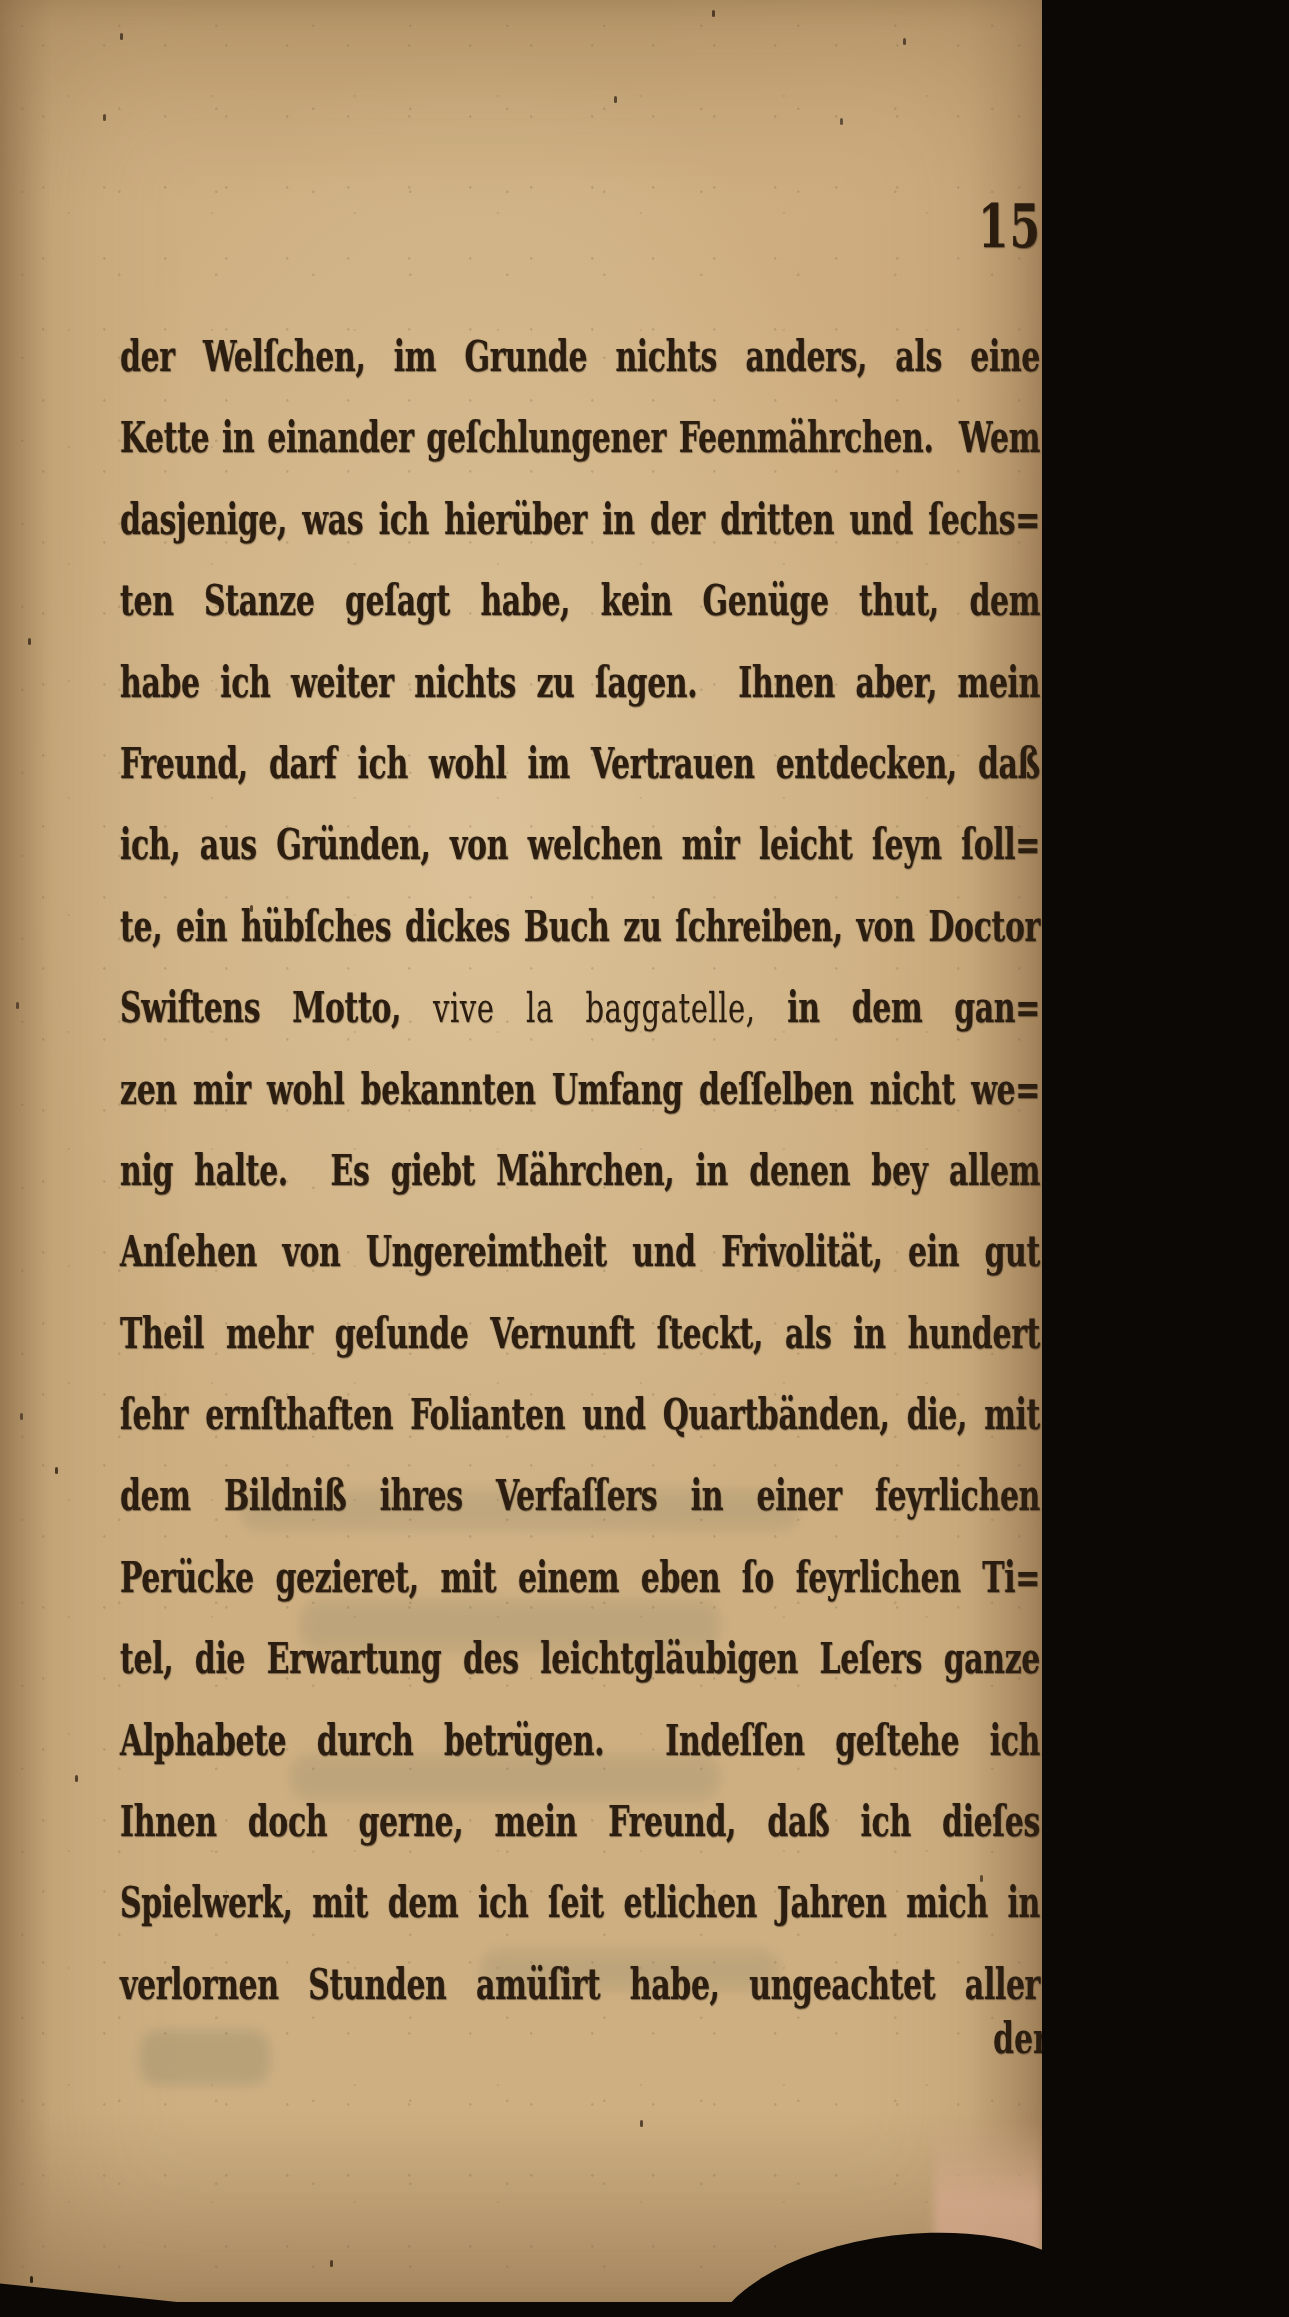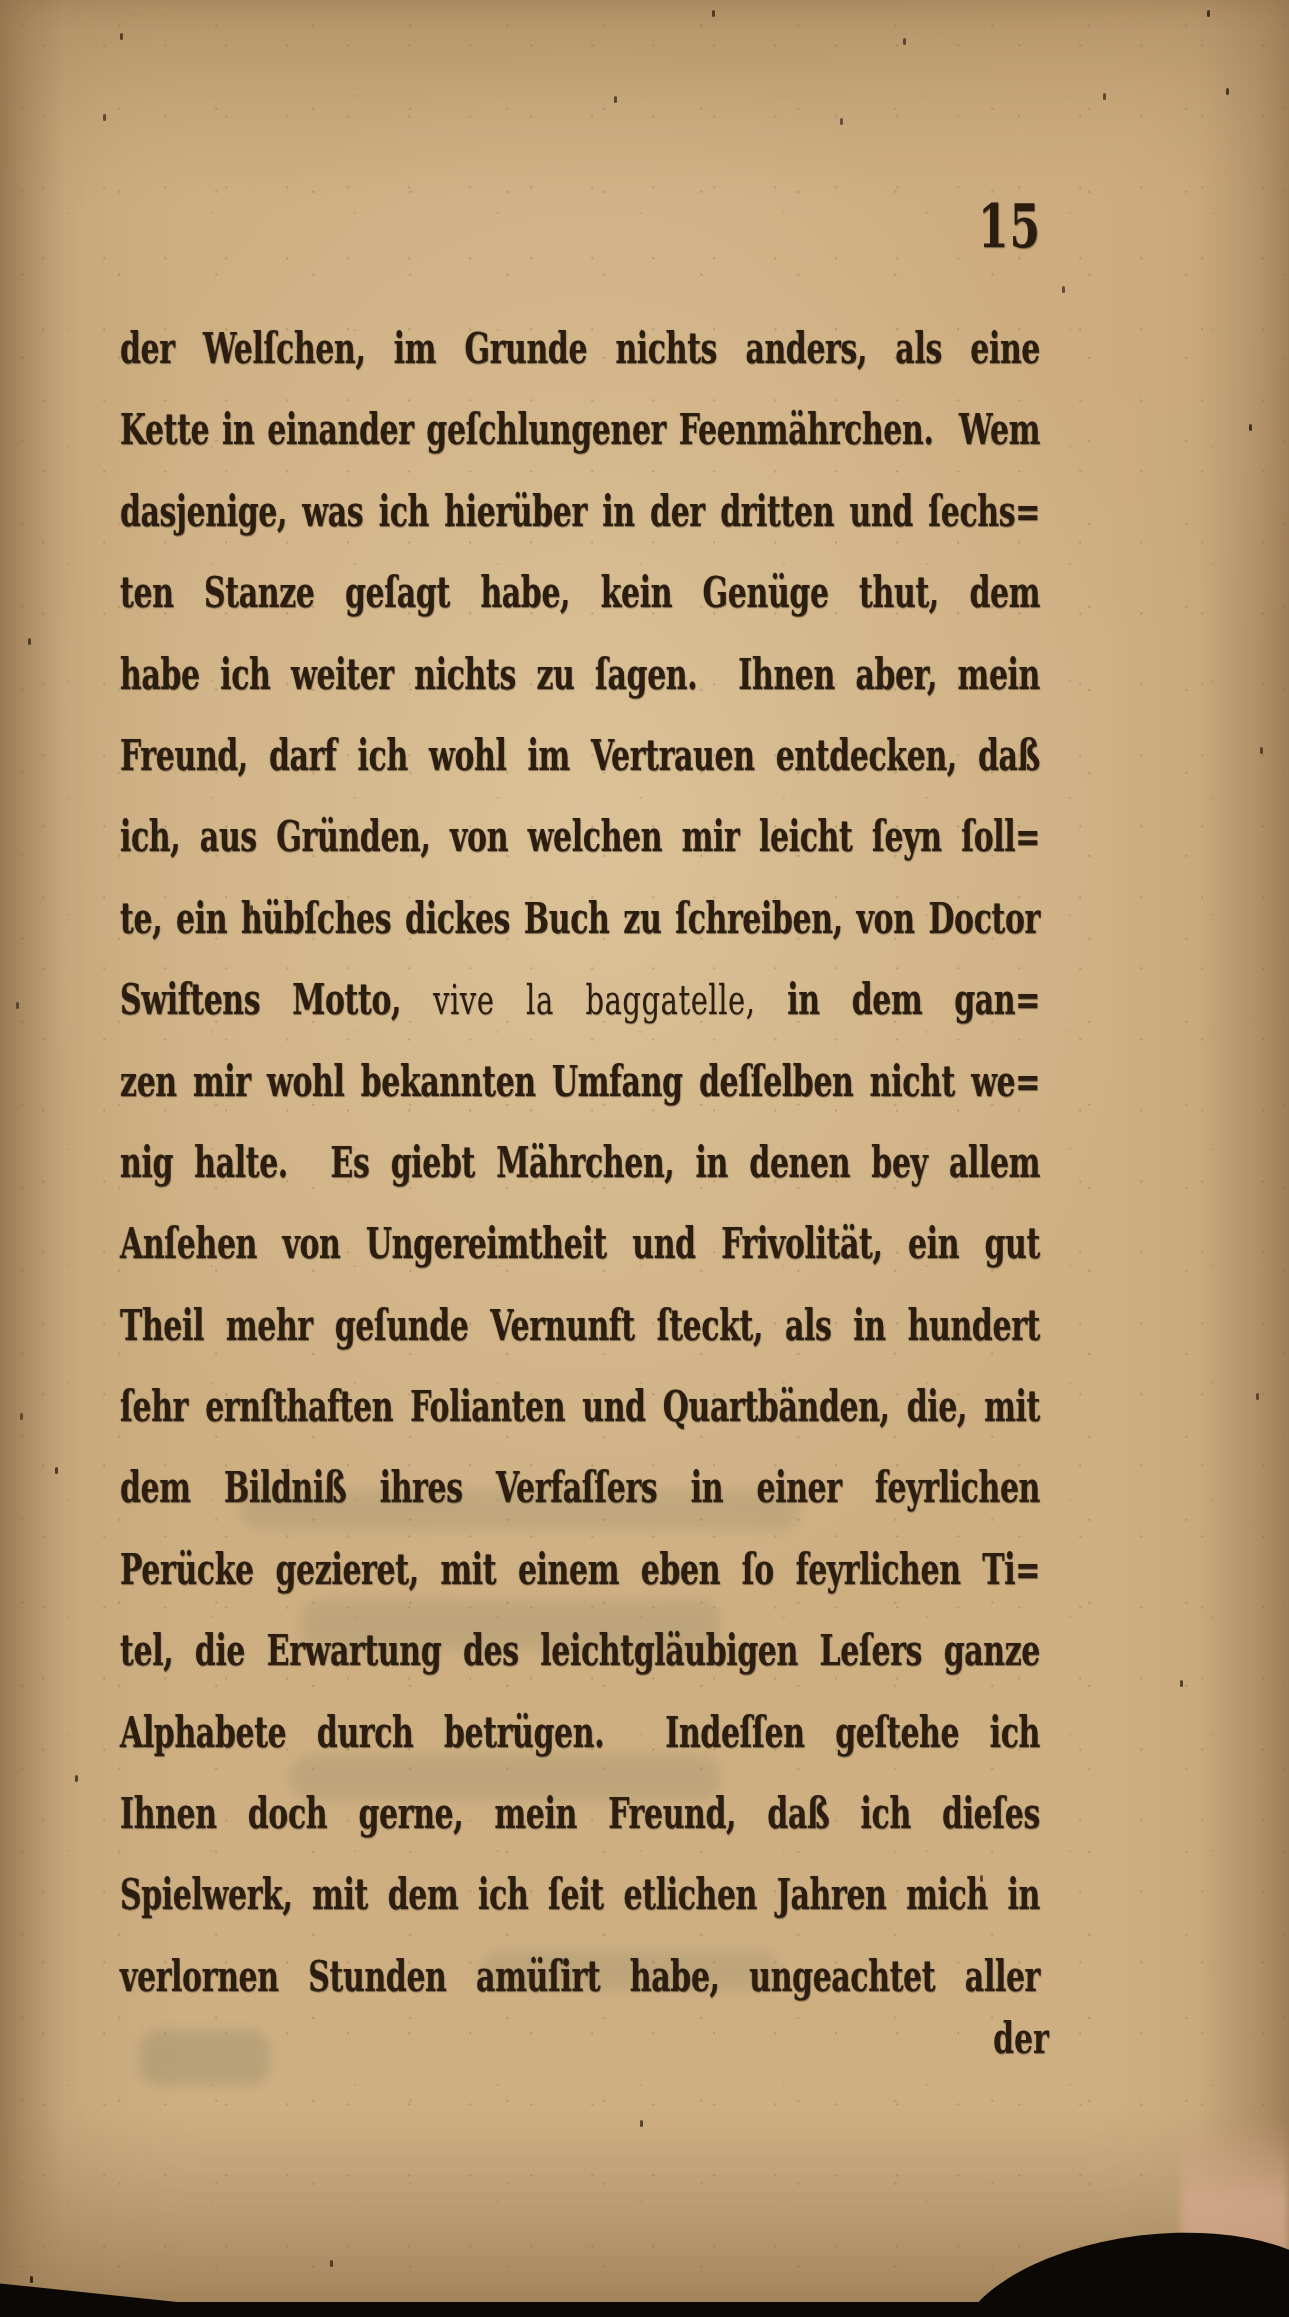--- a/index.html
+++ b/index.html
@@ -1,18 +1,18 @@
 <!DOCTYPE html>
 <html><head>
 <meta charset="utf-8">
 <style>
   html,body{margin:0;padding:0;background:#0b0805;}
   .scan{
     position:relative;
-    width:1289px;height:2317px;
+    width:1042px;height:2317px;
     overflow:hidden;
     font-family:"DejaVu Serif", serif;
     background:
       radial-gradient(ellipse 70% 55% at 46% 36%, #dcc298 0%, rgba(220,194,152,0) 62%),
       radial-gradient(ellipse 40% 25% at 85% 12%, rgba(205,170,125,.55) 0%, rgba(205,170,125,0) 70%),
       linear-gradient(90deg, #ab8c64 0%, rgba(171,140,100,0) 5%),
       linear-gradient(270deg, #b2926a 0%, rgba(178,146,106,0) 7%),
       linear-gradient(0deg, #ad8e66 0%, rgba(173,142,102,0) 9%),
       linear-gradient(180deg, #c2a376 0%, rgba(194,163,118,0) 9%),
       #cdaf82;
@@ -47,21 +47,21 @@
   .sm4{left:140px;top:2030px;width:130px;height:55px;opacity:.14;background:#3e4f3c;}
   .sm5{left:480px;top:1950px;width:300px;height:40px;}
 
   .page-number{
     position:absolute;left:978px;top:196px;width:70px;height:62px;
     font-size:44px;font-weight:700;color:#2a1c0e;line-height:62px;
     transform:scaleY(1.35);letter-spacing:1px;
     text-shadow:0.6px 0.8px 1px rgba(43,29,16,.55);
   }
   .text-block{
-    position:absolute;left:120px;top:308px;width:920px;
+    position:absolute;left:120px;top:316px;width:920px;
   }
   .line{
     height:81.4px;line-height:81.4px;
     font-size:30px;font-weight:700;color:#2b1d10;
     letter-spacing:-0.4px;word-spacing:2px;
     text-align:justify;text-align-last:justify;
     transform:scaleY(1.42);
     text-shadow:0.5px 0.8px 0.9px rgba(43,29,16,.5), -0.4px -0.3px 0.8px rgba(43,29,16,.3);
     white-space:normal;overflow:visible;
   }

